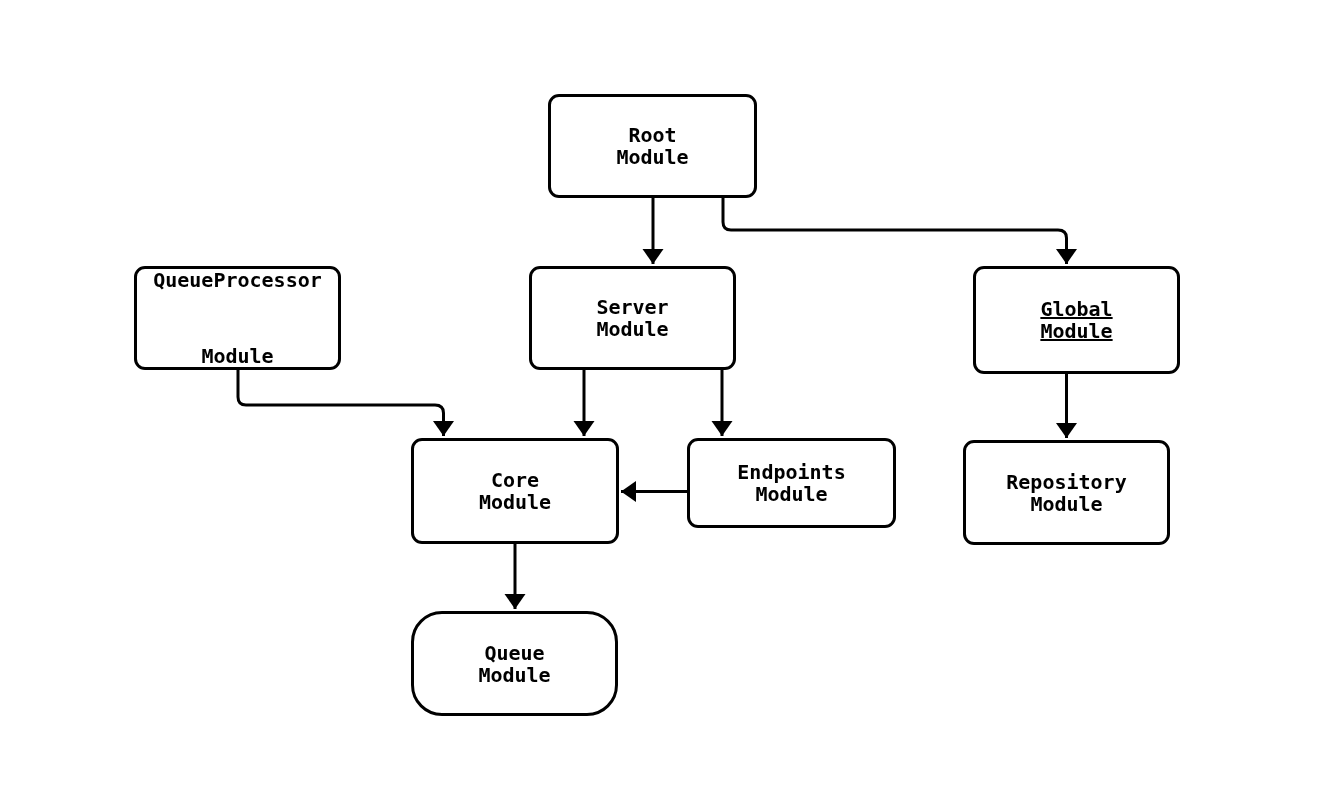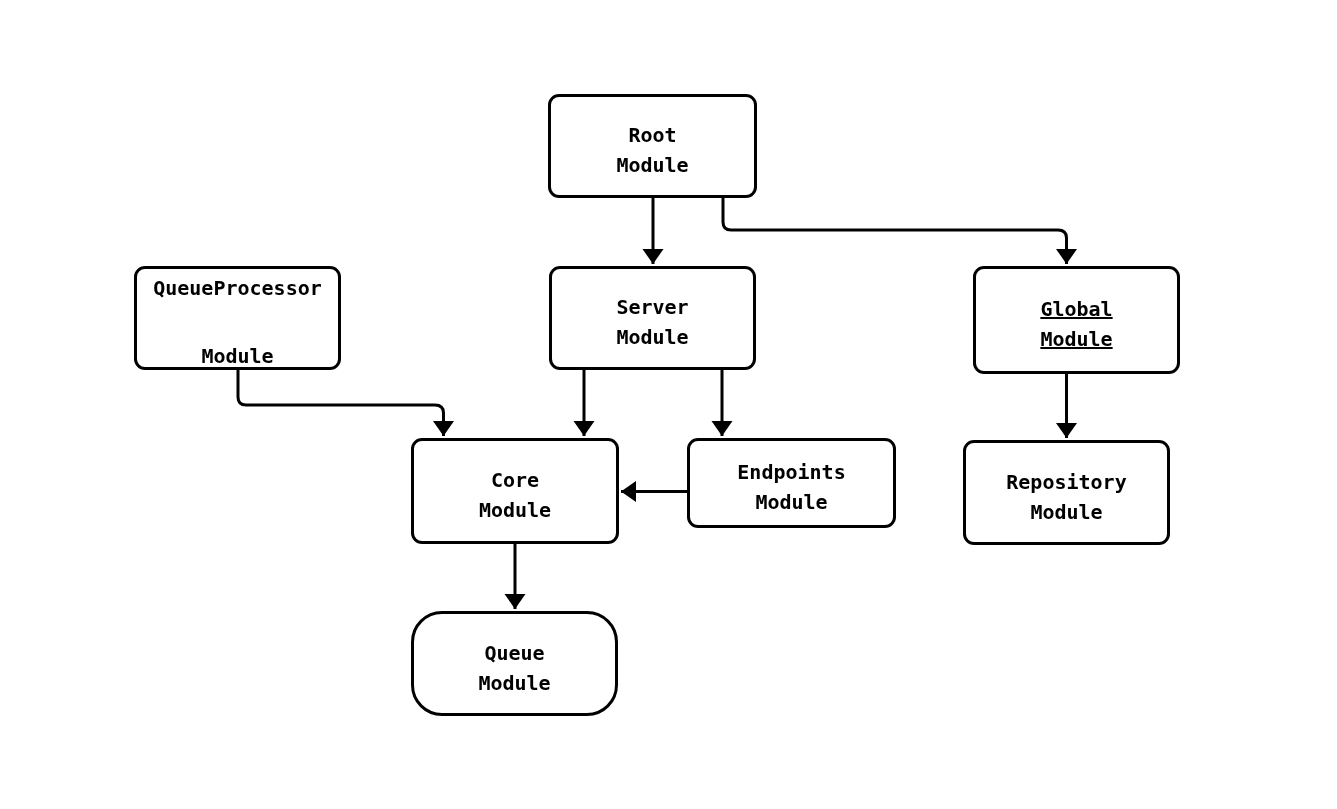--- a/index.html
+++ b/index.html
@@ -39,26 +39,26 @@
     flex-direction: column;
     align-items: center;
     justify-content: center;
     text-align: center;
     font-weight: bold;
     font-size: 20px;
     line-height: 22px;
     color: #000000;
     letter-spacing: 0;
   }
-  .node span { display: block; margin-top: 8px; }
+  .node span { display: block; }
 
   
   .n-root          { left: 548px; top:  94px; width: 209px; height: 104px; }
   .n-queueprocessor{ left: 134px; top: 266px; width: 207px; height: 104px; justify-content: space-between; }
-  .n-server        { left: 549px; top: 266px; width: 207px; height: 104px; }
+  .n-server        { left: 529px; top: 266px; width: 207px; height: 104px; }
   .n-global        { left: 973px; top: 266px; width: 207px; height: 108px; text-decoration: underline; }
   .n-core          { left: 411px; top: 438px; width: 208px; height: 106px; }
   .n-endpoints     { left: 687px; top: 438px; width: 209px; height: 90px; }
   .n-repository    { left: 963px; top: 440px; width: 207px; height: 105px; }
   .n-queue         { left: 411px; top: 611px; width: 207px; height: 105px; border-radius: 31px; }
 </style>
 </head>
 <body>
 
 <div class="canvas">

